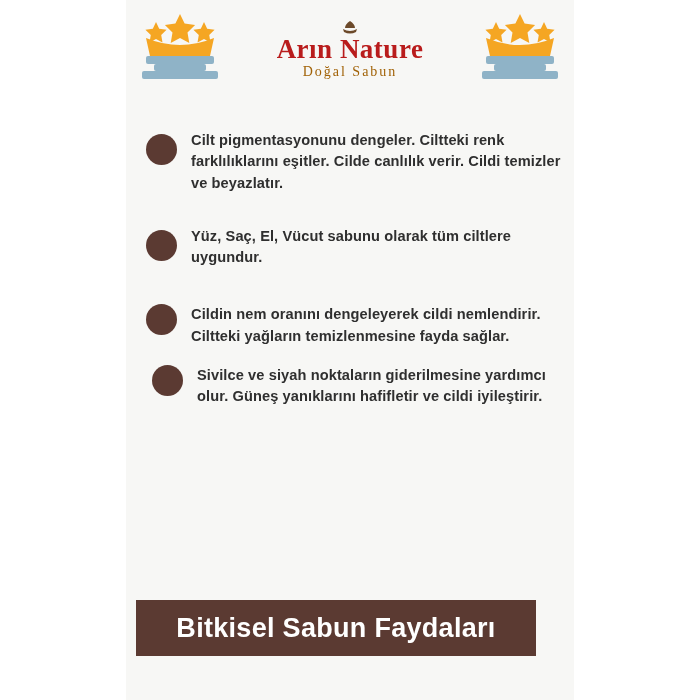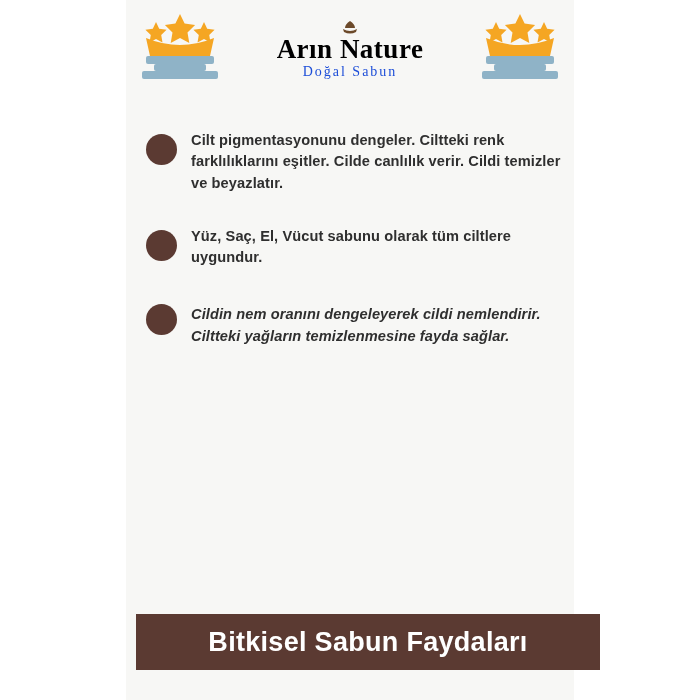--- a/index.html
+++ b/index.html
@@ -47,28 +47,28 @@
   .brand-mark {
     display: block;
     margin: 0 auto 1px auto;
     width: 22px;
     height: 14px;
   }
   .brand-name {
     font-family: "Liberation Serif", serif;
     font-size: 27px;
     font-weight: bold;
-    color: #000000;
+    color: #b91c1c;
     letter-spacing: 0.5px;
     line-height: 1.05;
   }
   .brand-sub {
     font-family: "Liberation Serif", serif;
     font-size: 14px;
-    color: #1d4ed8;
+    color: #a16207;
     letter-spacing: 2px;
     margin-top: 1px;
   }
 
   .badge {
     position: absolute;
     top: 12px;
     width: 96px;
     height: 72px;
   }
@@ -103,32 +103,32 @@
   .item .text {
     font-size: 14.6px;
     font-weight: bold;
     color: #2f2f2f;
     line-height: 1.46;
     letter-spacing: 0.1px;
     padding-top: 6px;
   }
   .item.i1 { margin-bottom: 30px; }
   .item.i2 { margin-bottom: 26px; }
-  .item.i3 { margin-bottom: 12px; font-style: italic; }
+  .item.i3 { margin-bottom: 12px; }
   .item.i4 { margin-bottom: 22px; }
   .item.i3 .dot { margin-top: 6px; }
   .item.i4 .dot { margin-left: 26px; margin-top: 6px; }
   .item.i5 .dot { margin-left: 26px; margin-top: 8px; }
 
   
   .footer {
     position: absolute;
     left: 136px;
-    bottom: 30px;
-    width: 464px;
+    bottom: 44px;
+    width: 400px;
     height: 56px;
     background: #5b3a32;
     display: flex;
     align-items: center;
     justify-content: center;
   }
   .footer-title {
     color: #ffffff;
     font-size: 27px;
     font-weight: bold;
@@ -199,19 +199,23 @@
     <div class="item i1">
       <span class="dot"></span>
       <span class="text">Yüz, Saç, El, Vücut sabunu olarak tüm ciltlere uygundur.</span>
     </div>
 
     <div class="item i3">
       <span class="dot"></span>
       <span class="text">Cildin nem oranını dengeleyerek cildi nemlendirir. Ciltteki yağların temizlenmesine fayda sağlar.</span>
     </div>
 
+    <div class="item i4">
+      <span class="dot"></span>
+      <span class="text">Sivilce ve siyah noktaların giderilmesine yardımcı olur. Güneş yanıklarını hafifletir ve cildi iyileştirir.</span>
+    </div>
 
   </div>
 
   <div class="footer">
     <span class="footer-title">Bitkisel Sabun Faydaları</span>
   </div>
 </div>
 
 </body></html>

